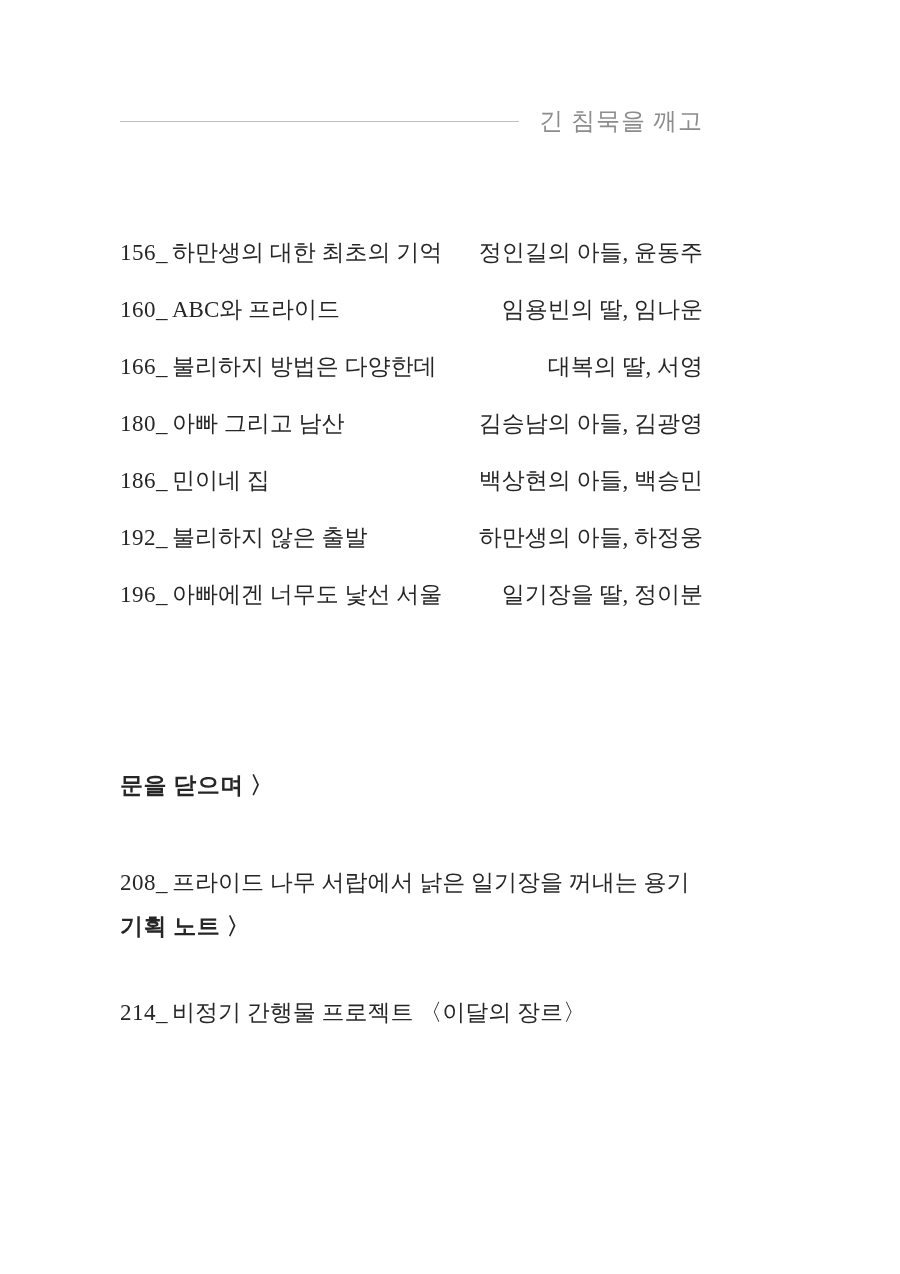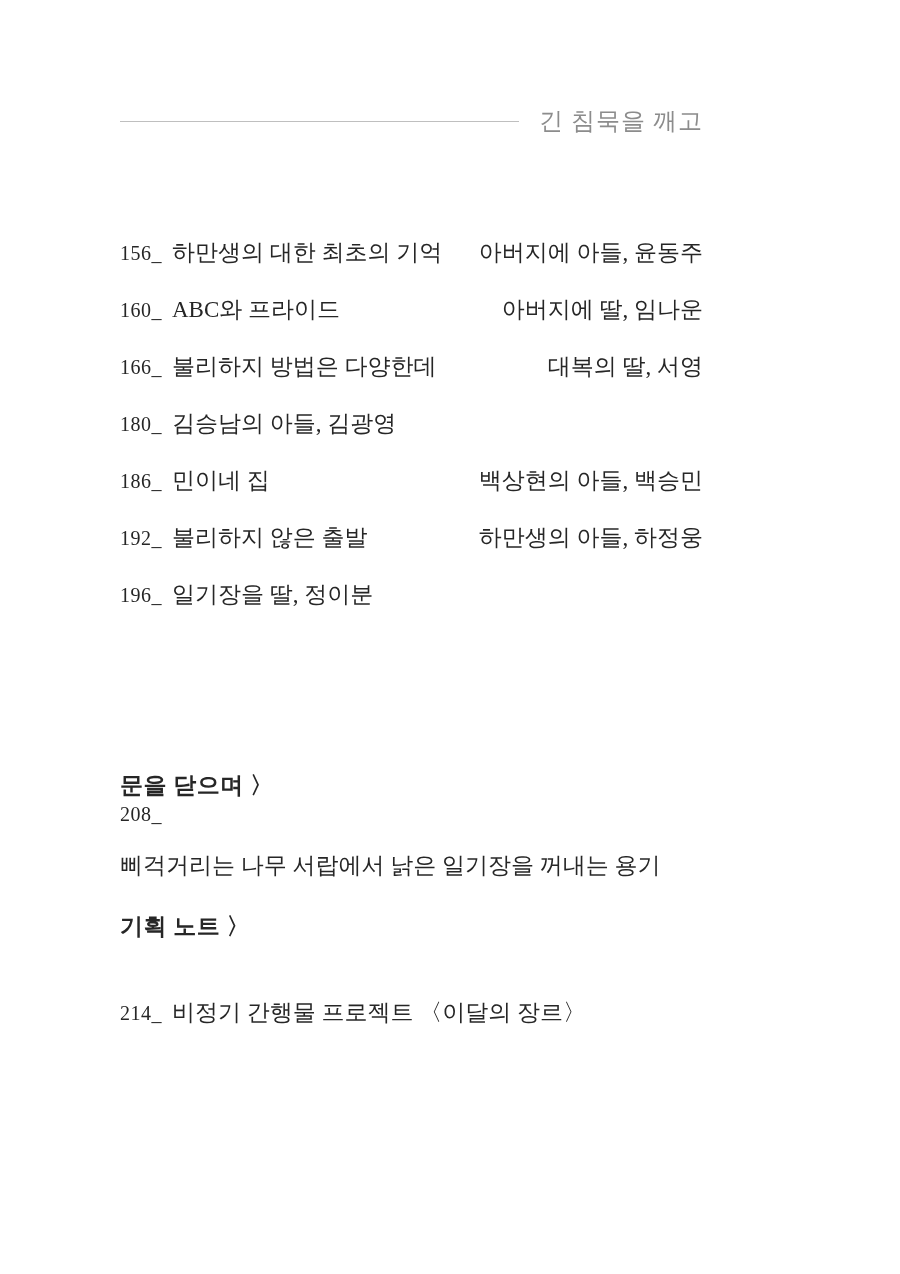--- a/index.html
+++ b/index.html
@@ -51,21 +51,21 @@
   .toc-row {
     display: flex;
     align-items: baseline;
     height: 57px;
     line-height: 57px;
     font-size: 23px;
     white-space: nowrap;
   }
   .toc-num {
     flex: 0 0 52px;
-    font-size: 20px;
+    font-size: 23px;
     letter-spacing: 0.5px;
   }
   .toc-title {
     flex: 1 1 auto;
     overflow: hidden;
   }
   .toc-author {
     flex: 0 0 auto;
     text-align: right;
   }
@@ -82,75 +82,77 @@
   .section-heading {
     font-weight: bold;
     letter-spacing: 0.5px;
     font-family: Liberation Serif, serif;
   }
   .single-row {
     display: flex;
     align-items: baseline;
   }
   .pos-closing-heading { top: 768px; }
-  .pos-closing-entry   { top: 796px; flex-direction: column; }
+  .pos-closing-entry   { top: 865px; }
   .pos-note-heading    { top: 909px; }
   .pos-note-entry      { top: 983px; margin-top: 12px; }
 </style>
 </head>
 <body>
 
 <div class="page">
 
   <div class="running-head">
     <div class="head-rule"></div>
     <div class="head-title">긴 침묵을 깨고</div>
   </div>
 
   <div class="toc">
     <div class="toc-row">
       <span class="toc-num">156_</span>
       <span class="toc-title">하만생의 대한 최초의 기억</span>
-      <span class="toc-author">아버지에 아들, 윤동주</span>
+      <span class="toc-author">정인길의 아들, 윤동주</span>
     </div>
     <div class="toc-row">
       <span class="toc-num">160_</span>
       <span class="toc-title">ABC와 프라이드</span>
-      <span class="toc-author">아버지에 딸, 임나운</span>
+      <span class="toc-author">임용빈의 딸, 임나운</span>
     </div>
     <div class="toc-row">
       <span class="toc-num">166_</span>
       <span class="toc-title">불리하지 방법은 다양한데</span>
       <span class="toc-author">대복의 딸, 서영</span>
     </div>
     <div class="toc-row">
       <span class="toc-num">180_</span>
+      <span class="toc-title">아빠 그리고 남산</span>
       <span class="toc-author">김승남의 아들, 김광영</span>
     </div>
     <div class="toc-row">
       <span class="toc-num">186_</span>
       <span class="toc-title">민이네 집</span>
       <span class="toc-author">백상현의 아들, 백승민</span>
     </div>
     <div class="toc-row">
       <span class="toc-num">192_</span>
       <span class="toc-title">불리하지 않은 출발</span>
       <span class="toc-author">하만생의 아들, 하정웅</span>
     </div>
     <div class="toc-row">
       <span class="toc-num">196_</span>
+      <span class="toc-title">아빠에겐 너무도 낯선 서울</span>
       <span class="toc-author">일기장을 딸, 정이분</span>
     </div>
   </div>
 
   <div class="abs-line section-heading pos-closing-heading">문을 닫으며 〉</div>
 
   <div class="abs-line single-row pos-closing-entry">
     <span class="toc-num">208_</span>
-    <span class="toc-title">삐걱거리는 나무 서랍에서 낡은 일기장을 꺼내는 용기</span>
+    <span class="toc-title">프라이드 나무 서랍에서 낡은 일기장을 꺼내는 용기</span>
   </div>
 
   <div class="abs-line section-heading pos-note-heading">기획 노트 〉</div>
 
   <div class="abs-line single-row pos-note-entry">
     <span class="toc-num">214_</span>
     <span class="toc-title">비정기 간행물 프로젝트 〈이달의 장르〉</span>
   </div>
 
 </div>

